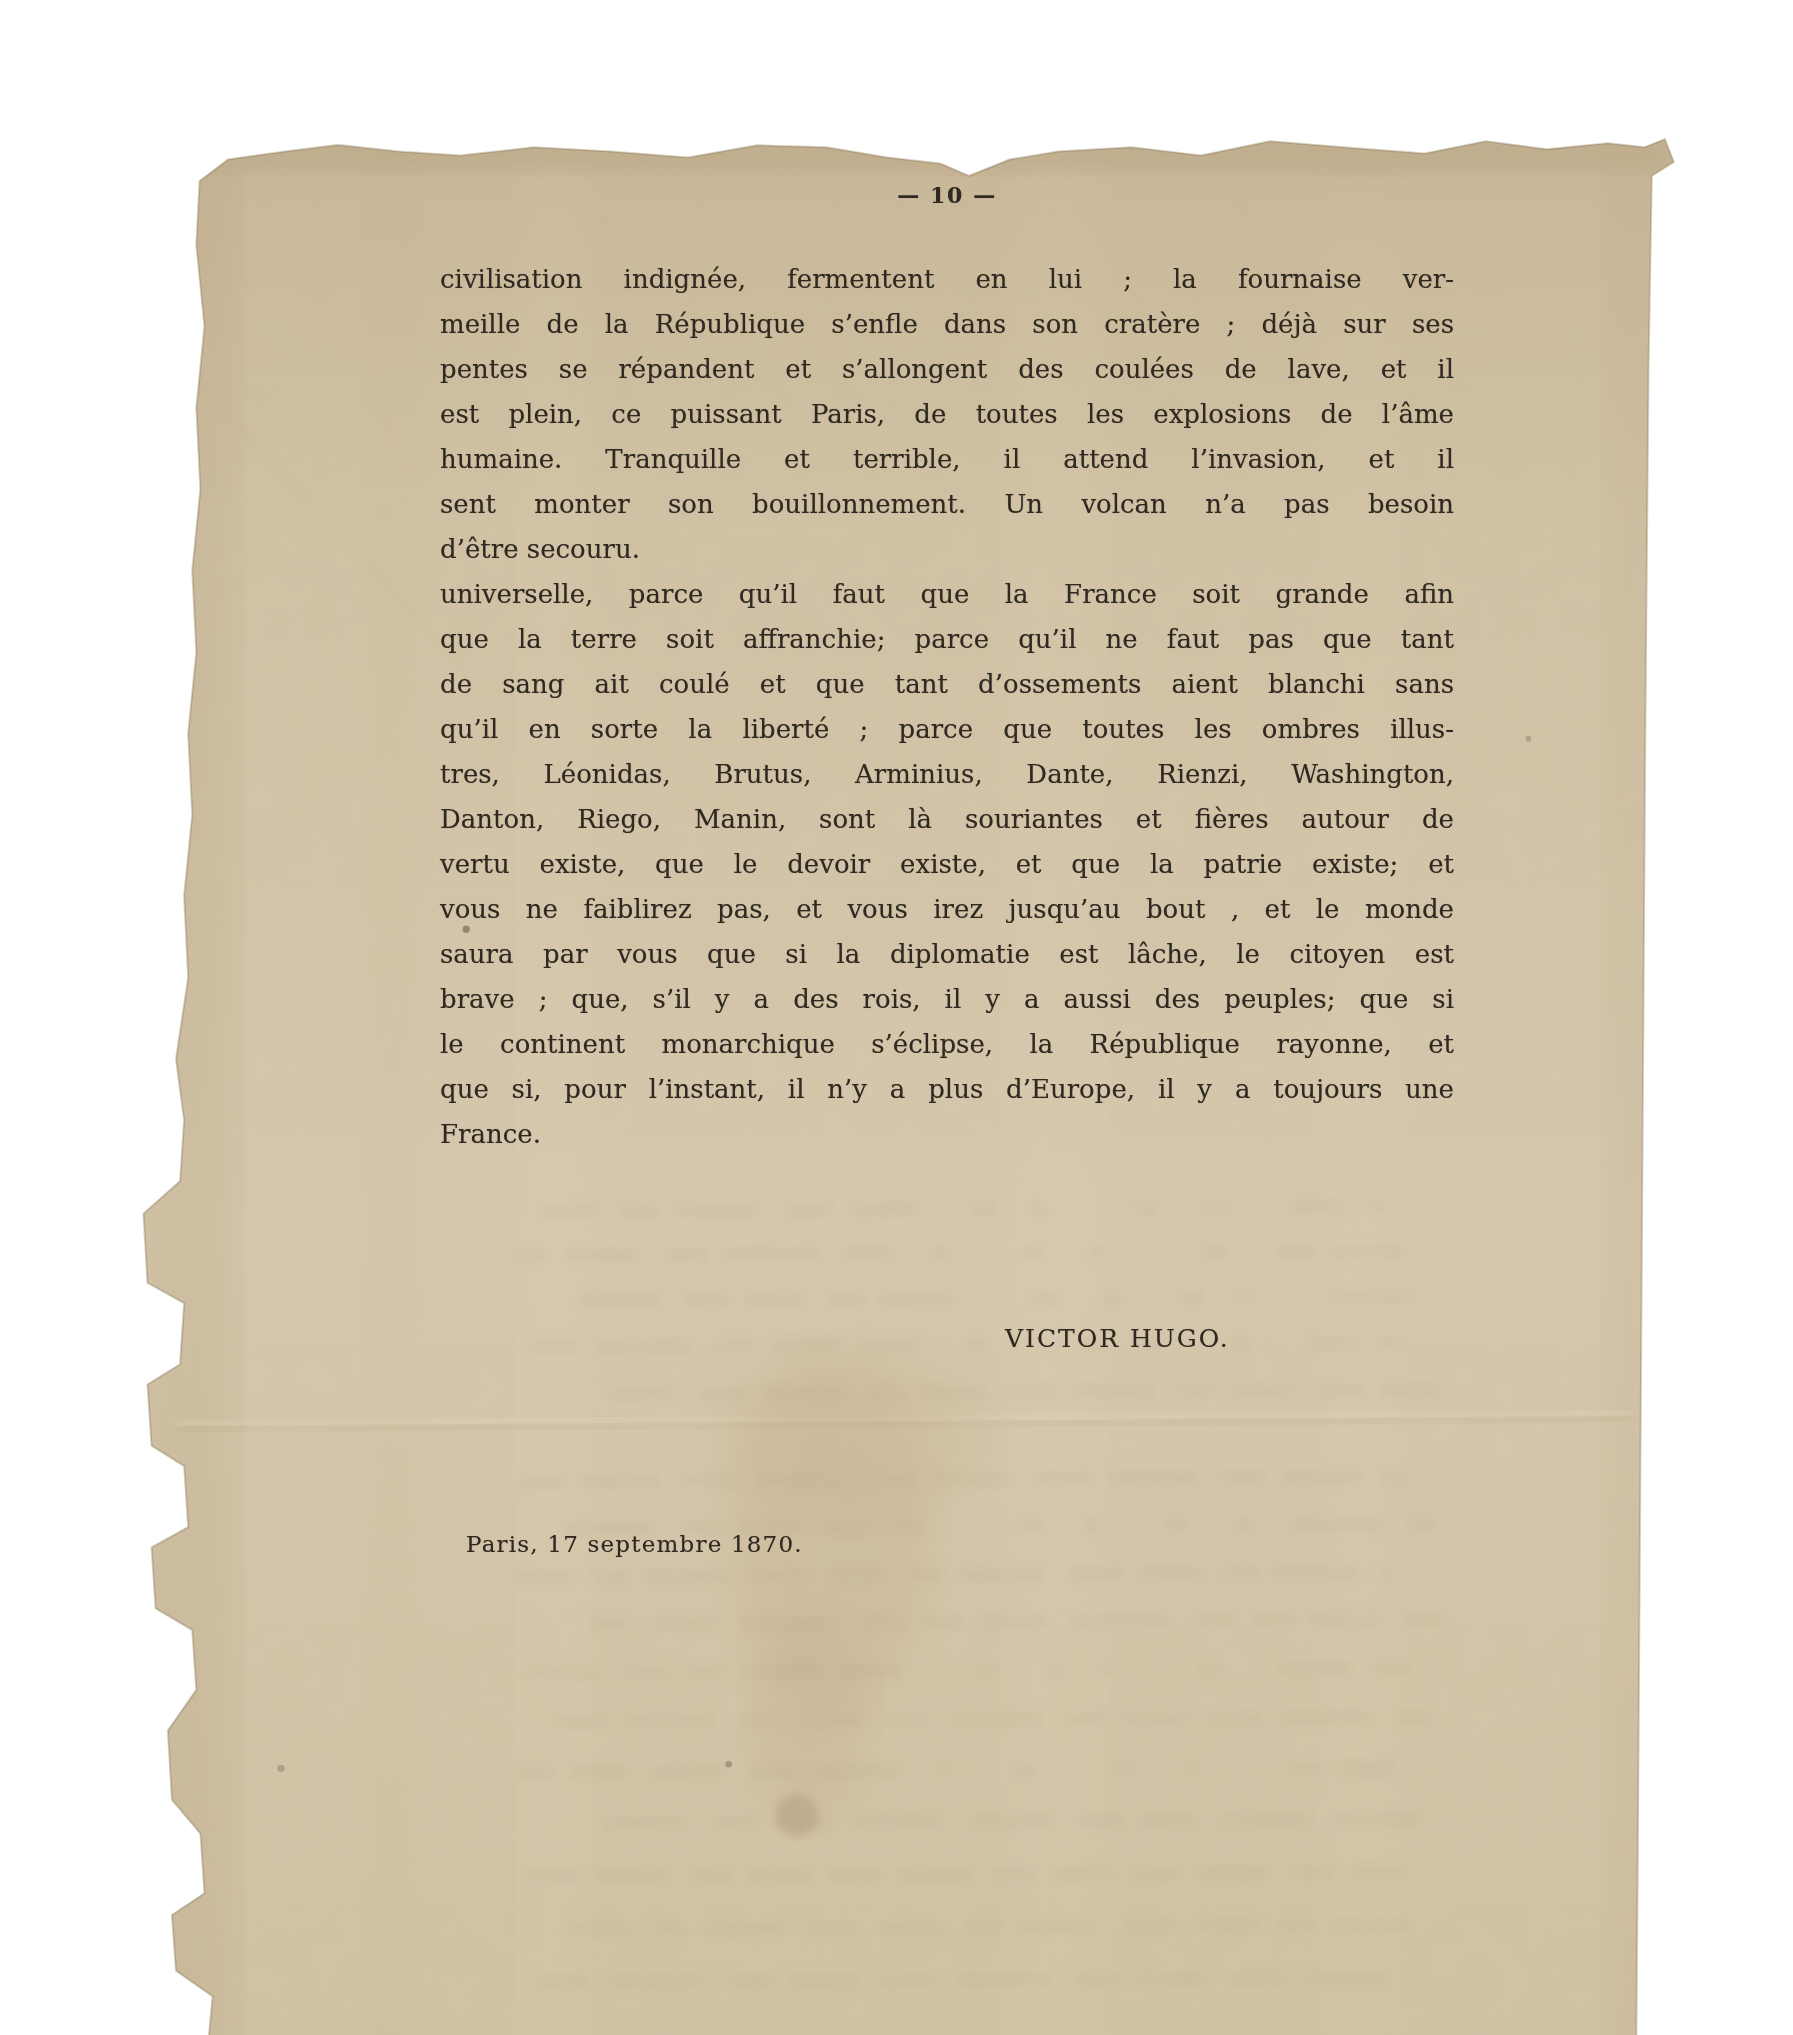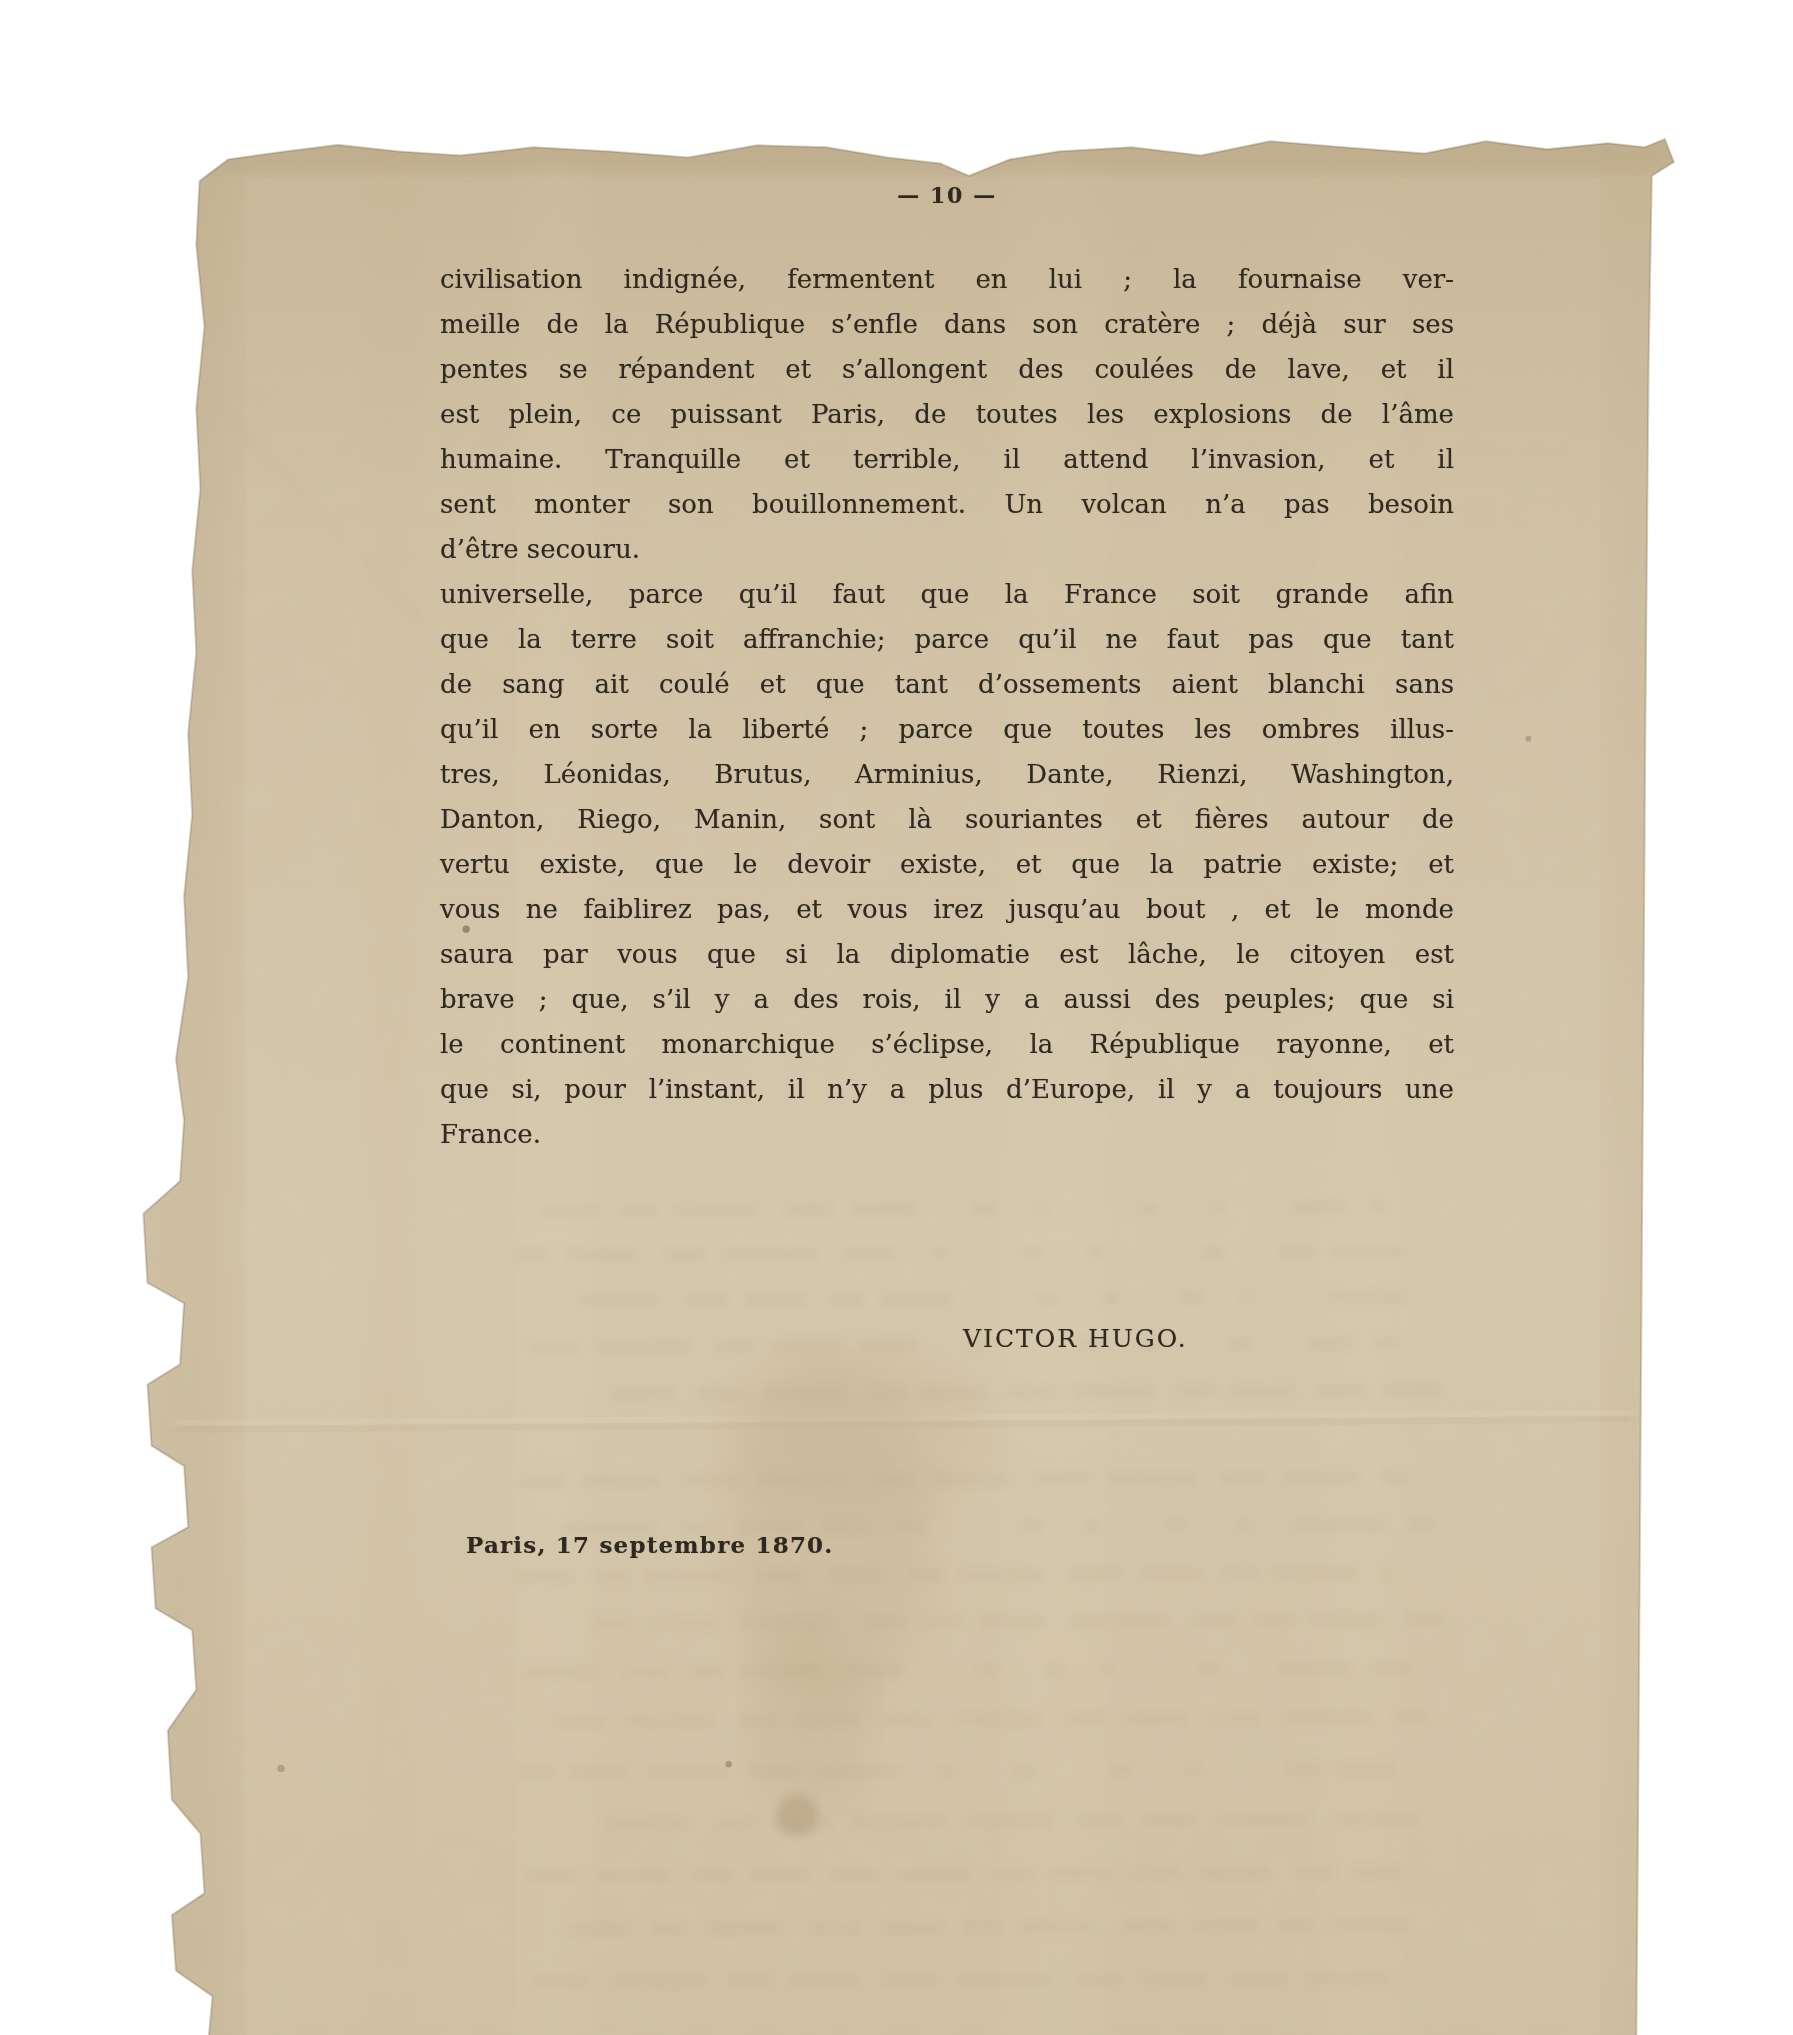--- a/index.html
+++ b/index.html
@@ -7,23 +7,23 @@
          font-family:"DejaVu Serif","Liberation Serif",serif;}
   .paper-svg{position:absolute;left:0;top:0;width:1794px;height:2442px;}
   .ink{color:#2f2921;text-shadow:0 0 0.8px rgba(47,41,33,.38);}
   .pagenum{position:absolute;left:440px;top:182px;width:1014px;text-align:center;
            font-size:22px;letter-spacing:1.6px;font-weight:bold;}
   .textblock{position:absolute;left:440px;top:257px;width:1014px;font-size:26px;line-height:45px;}
   .para{margin:0;}
   .line{text-align:justify;text-align-last:justify;white-space:normal;}
   .line.indent{text-indent:23px;}
   .line.last{text-align-last:left;}
-  .sig{position:absolute;left:963px;top:1324px;font-size:25px;letter-spacing:2px;white-space:nowrap;}
+  .sig{position:absolute;left:1005px;top:1324px;font-size:25px;letter-spacing:2px;white-space:nowrap;}
   .date{position:absolute;left:466px;top:1531px;font-size:23px;letter-spacing:1.2px;white-space:nowrap;
-        font-weight:700;}
+        font-weight:400;}
 </style>
 </head>
 <body>
 
 <div class="stage">
 
   <svg class="paper-svg" viewBox="0 0 4407 6000" xmlns="http://www.w3.org/2000/svg">
     <defs>
       <linearGradient id="paperGrad" x1="0" y1="0" x2="0" y2="1">
         <stop offset="0" stop-color="#c9b898"></stop>

